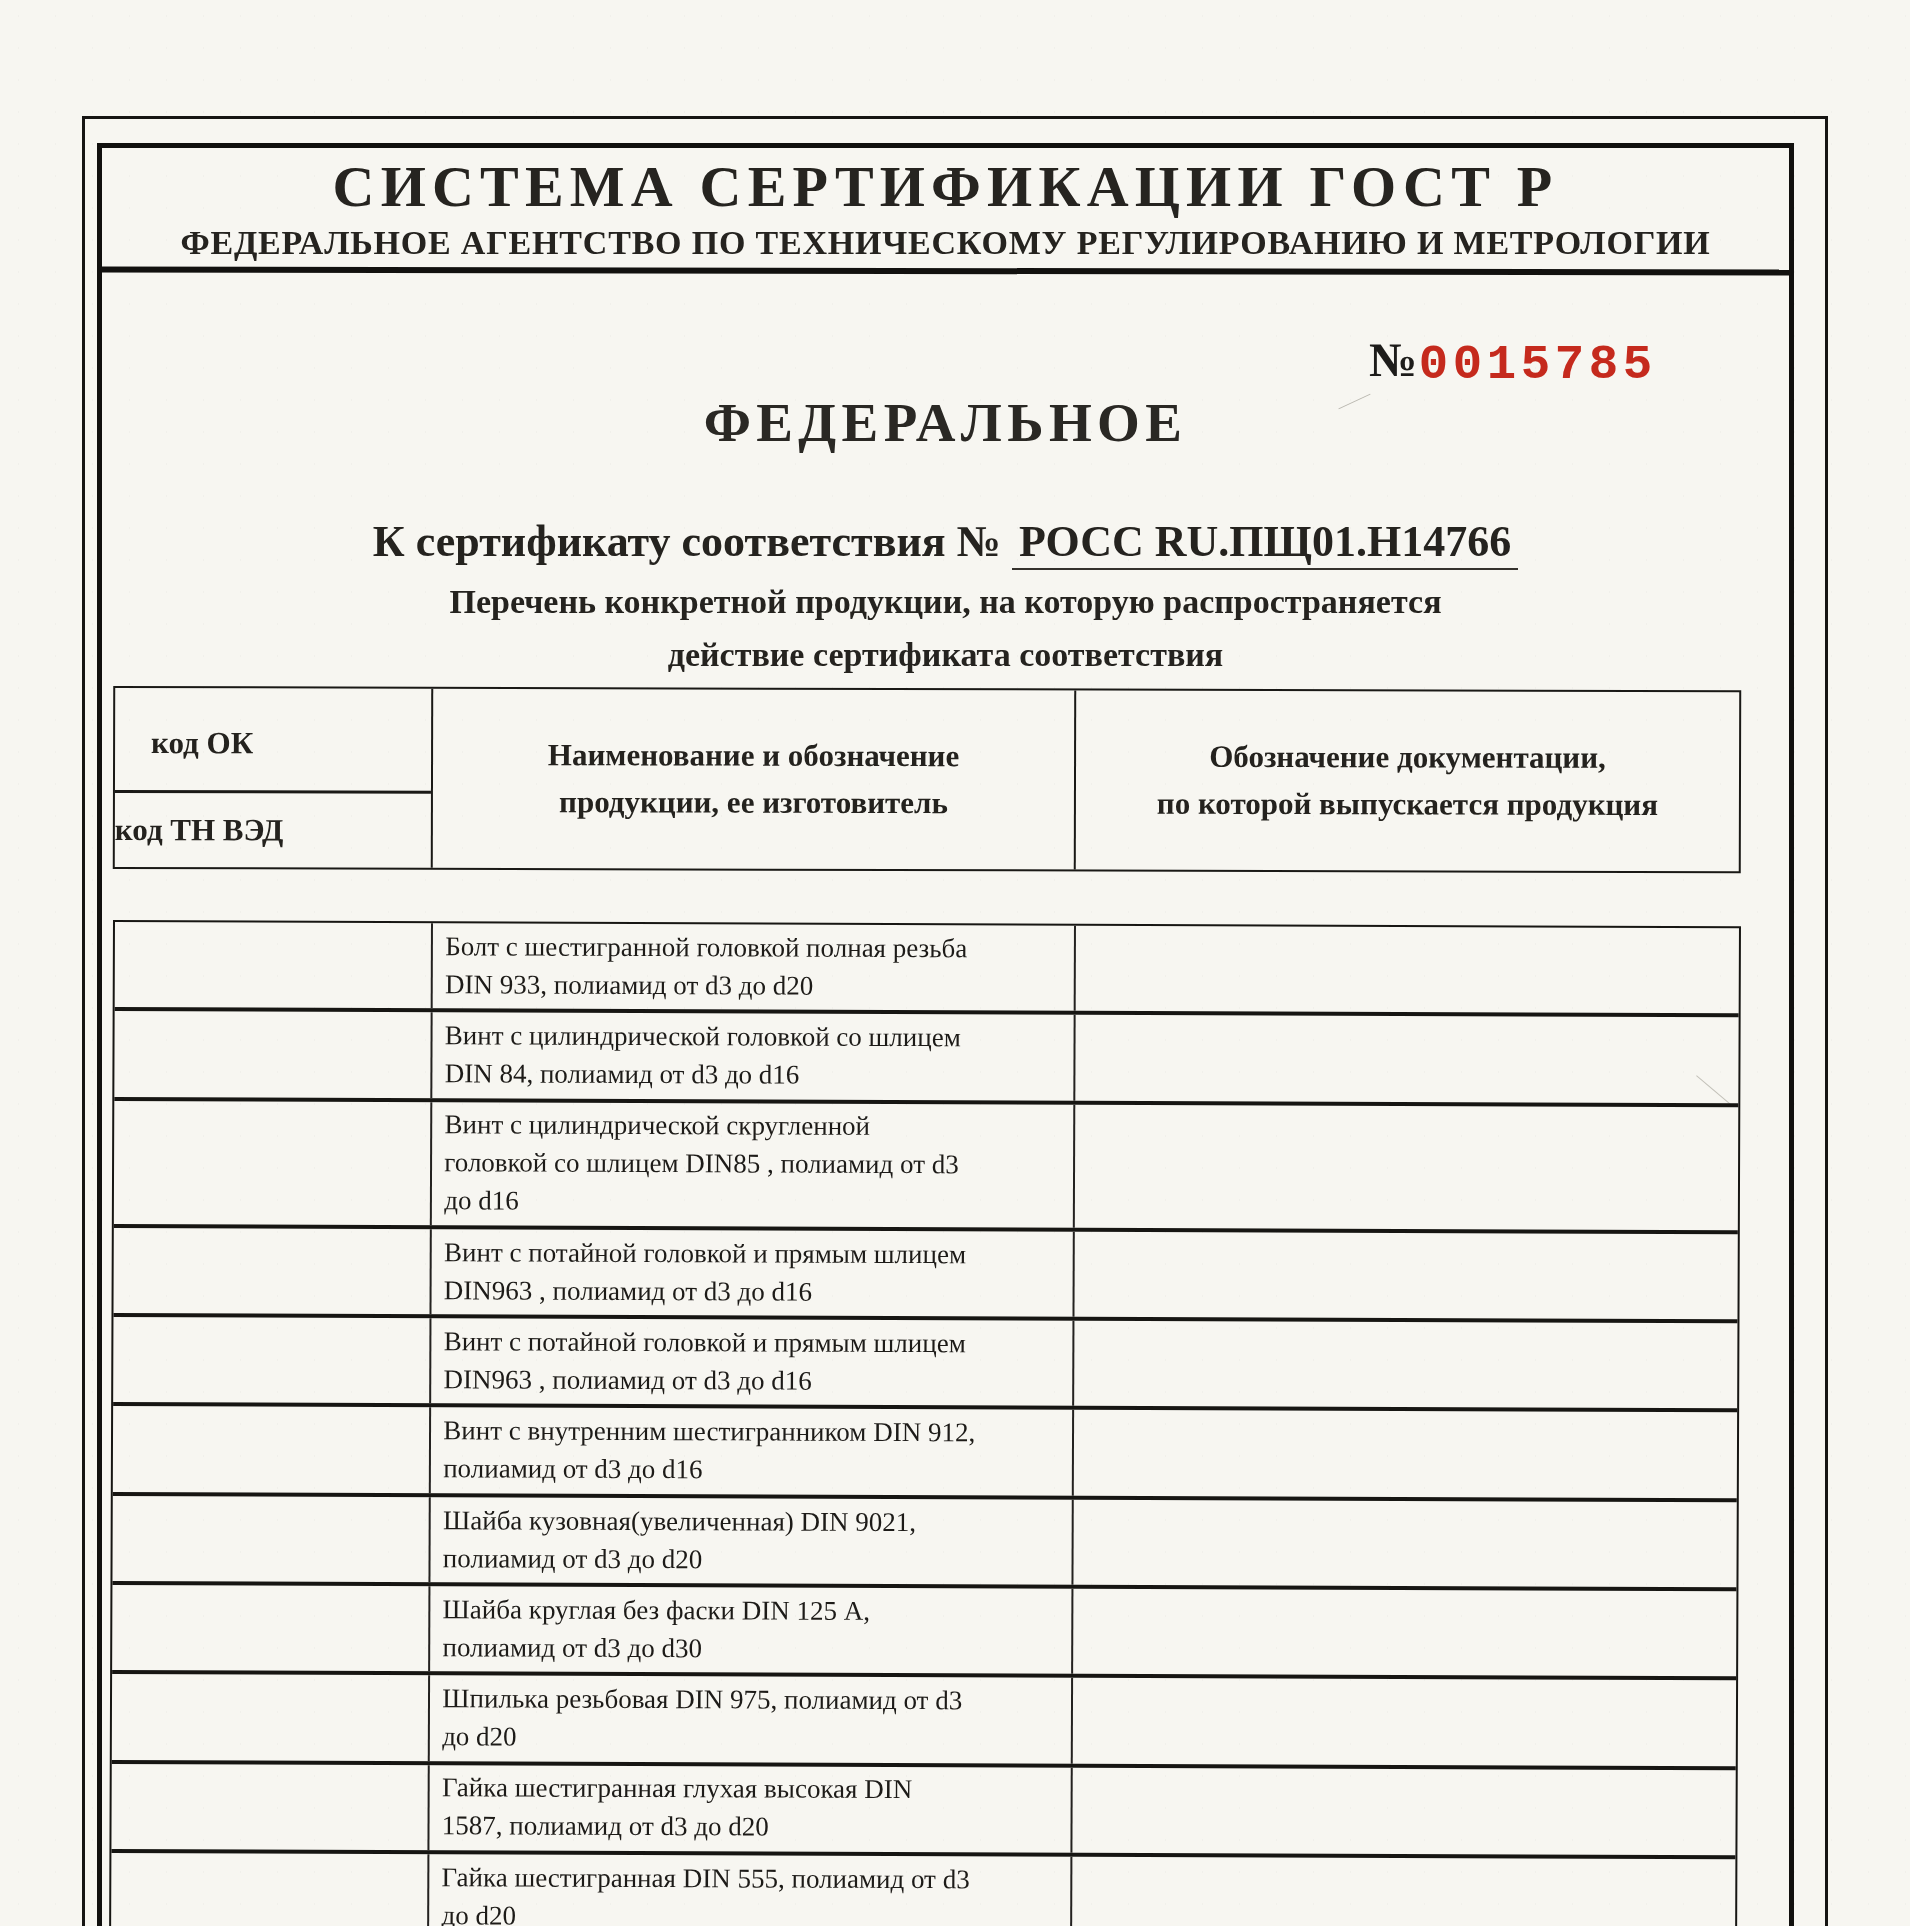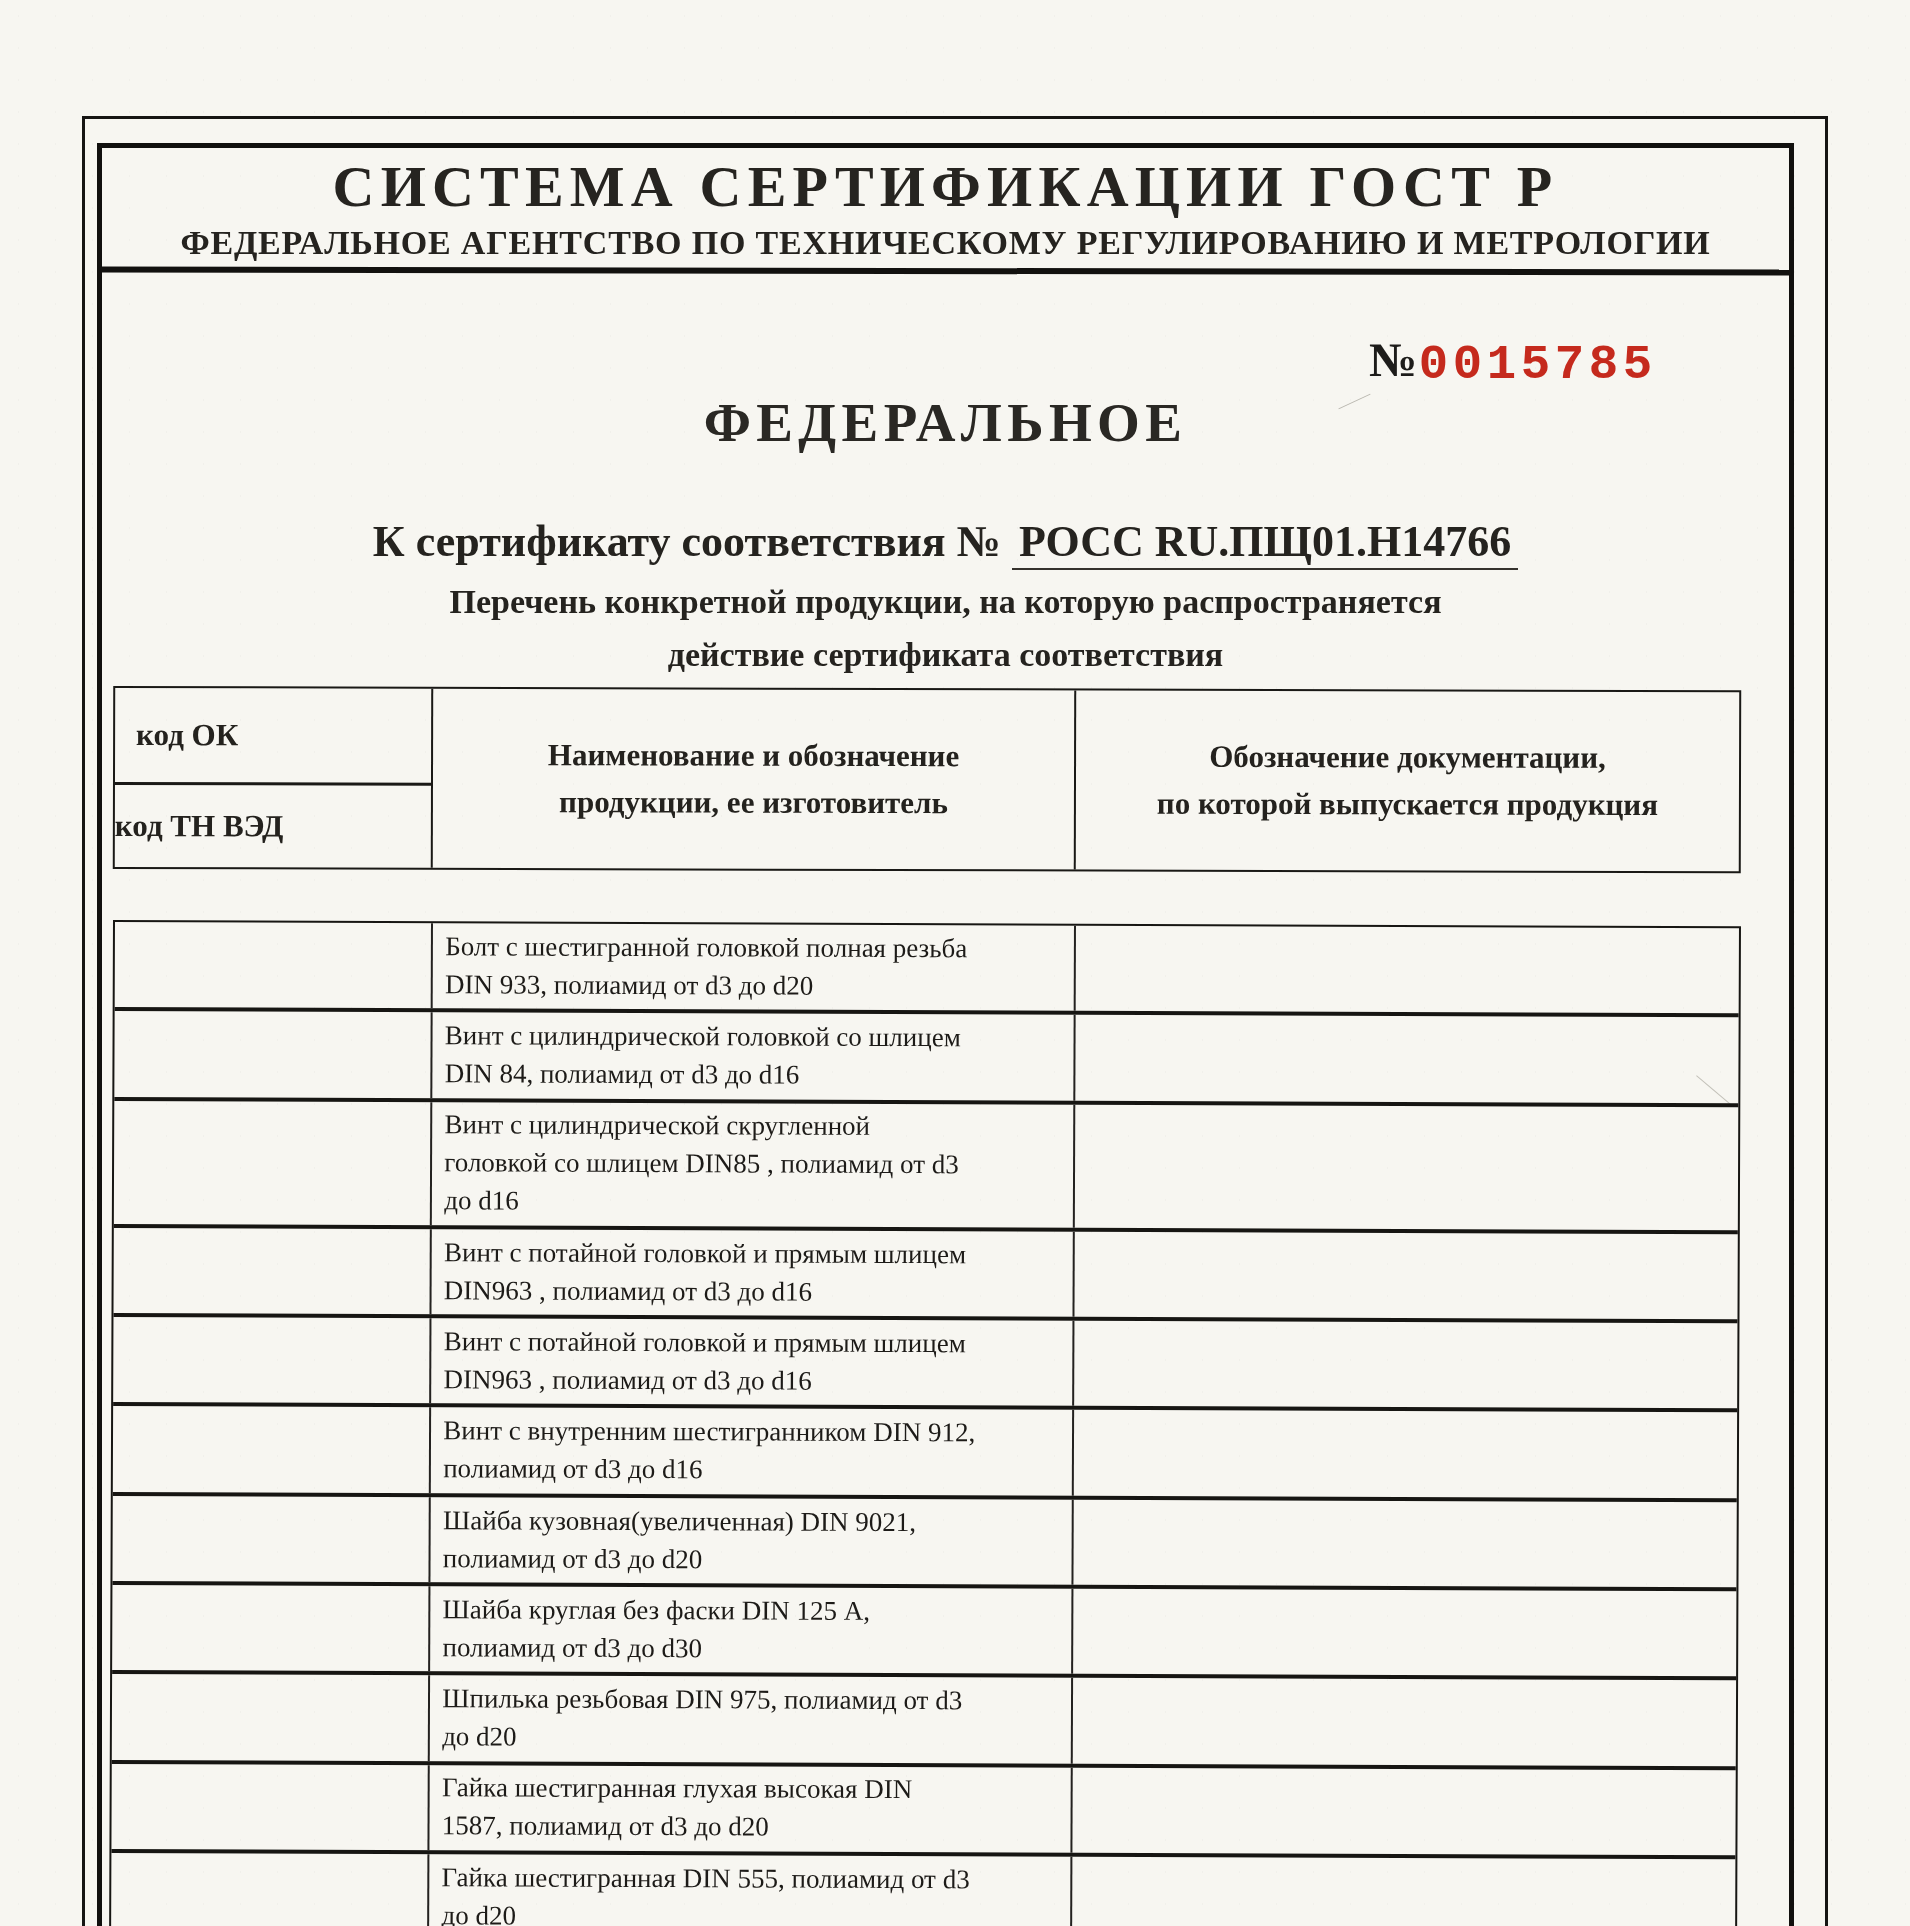--- a/index.html
+++ b/index.html
@@ -40,21 +40,21 @@
   .desc1{top:583px;}
   .desc2{top:636px;}
 
   
   .theader{
     position:absolute;left:113px;top:686px;width:1628px;height:183px;
     border:2.7px solid #1a1916;box-sizing:border-box;display:flex;
     transform:rotate(0.15deg);transform-origin:left center;background:rgba(255,255,255,0.0);
   }
   .th-c1{width:318px;box-sizing:border-box;border-right:2.3px solid #1a1916;display:flex;flex-direction:column;}
-  .th-c1-top{height:97px;box-sizing:border-box;border-bottom:3.5px solid #1a1916;display:flex;align-items:center;padding-left:21px;}
+  .th-c1-top{height:97px;box-sizing:border-box;border-bottom:3.5px solid #1a1916;display:flex;align-items:center;padding-left:36px;margin-top:8px;}
   .th-c1-bot{flex:1;display:flex;align-items:center;}
   .th-c2{width:643px;box-sizing:border-box;border-right:2.3px solid #1a1916;display:flex;flex-direction:column;justify-content:center;align-items:center;gap:11.6px;}
   .th-c3{flex:1;display:flex;flex-direction:column;justify-content:center;align-items:center;gap:11.6px;}
   .thead-txt{font-size:31px;font-weight:bold;color:#24221e;}
 
   
   .tbody{
     position:absolute;left:113px;top:920px;width:1628px;
     border:2.7px solid #171613;box-sizing:border-box;
     transform:rotate(0.22deg);transform-origin:left top;

